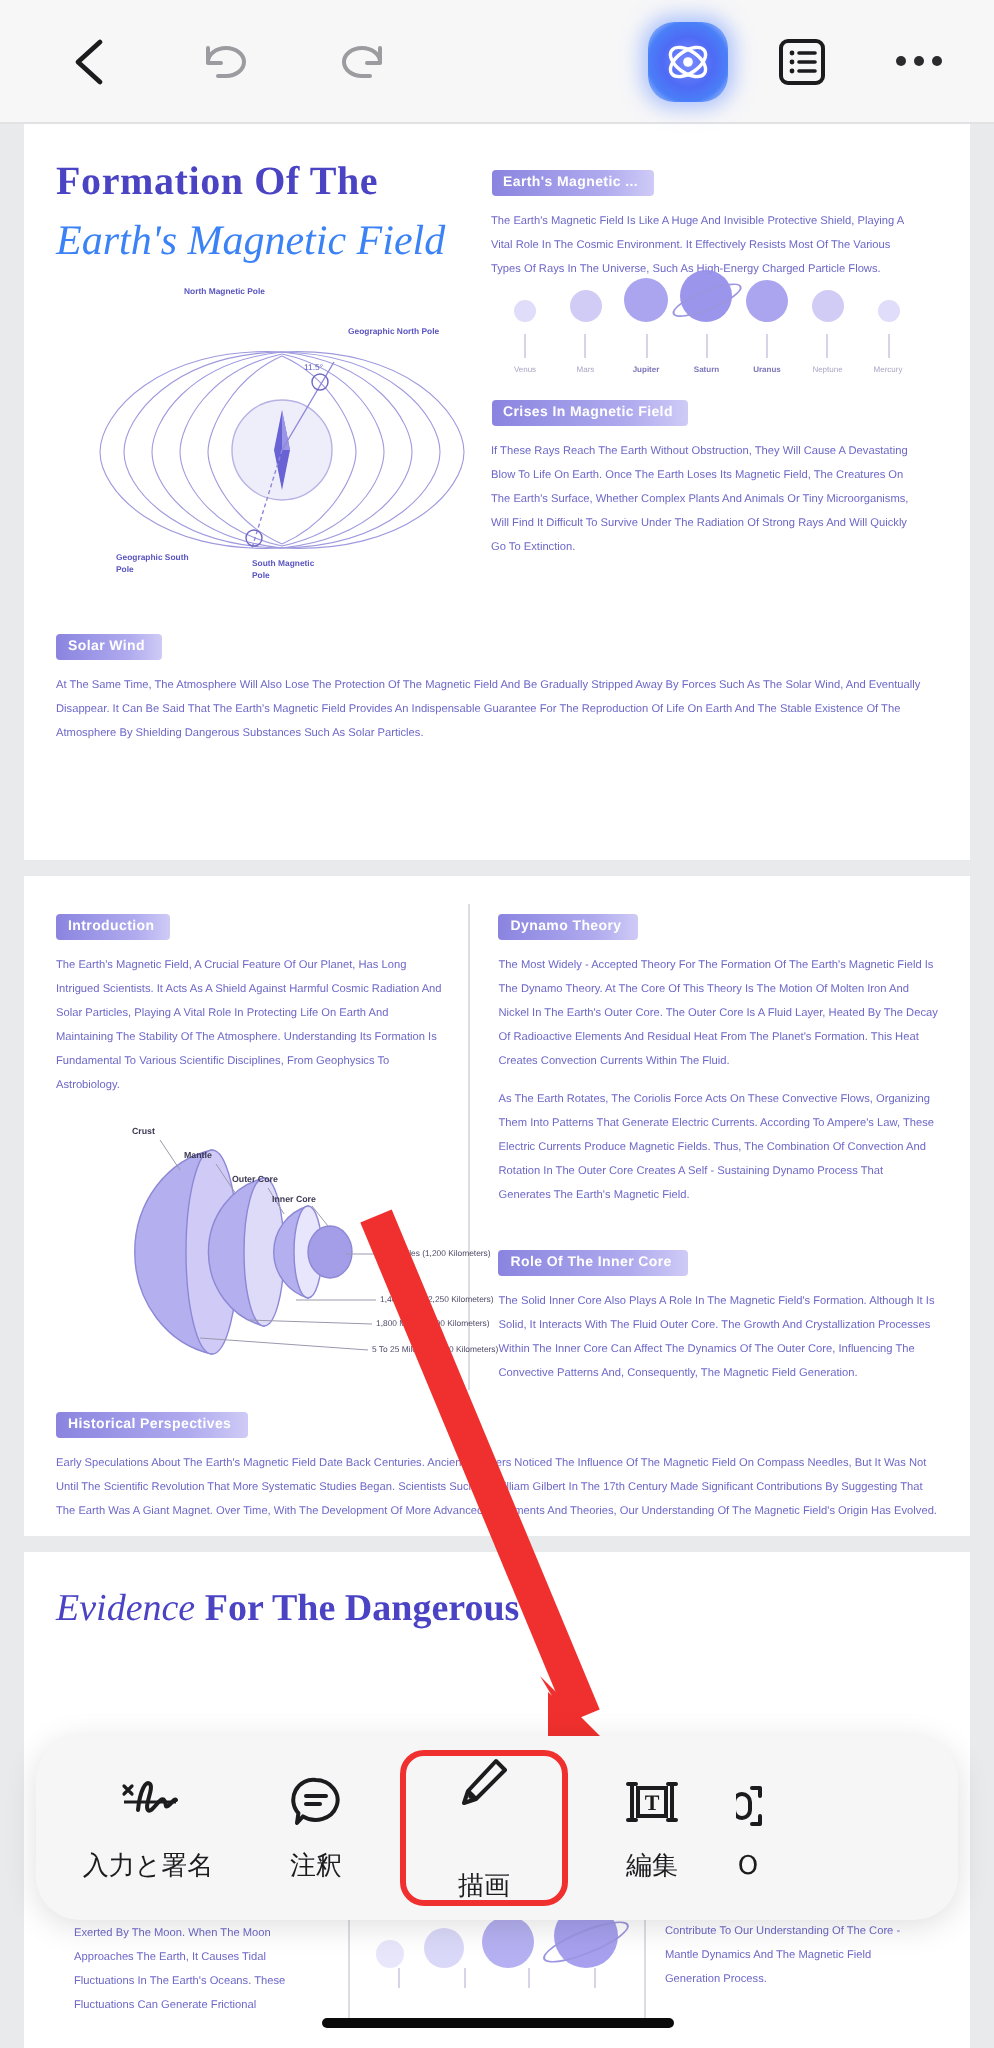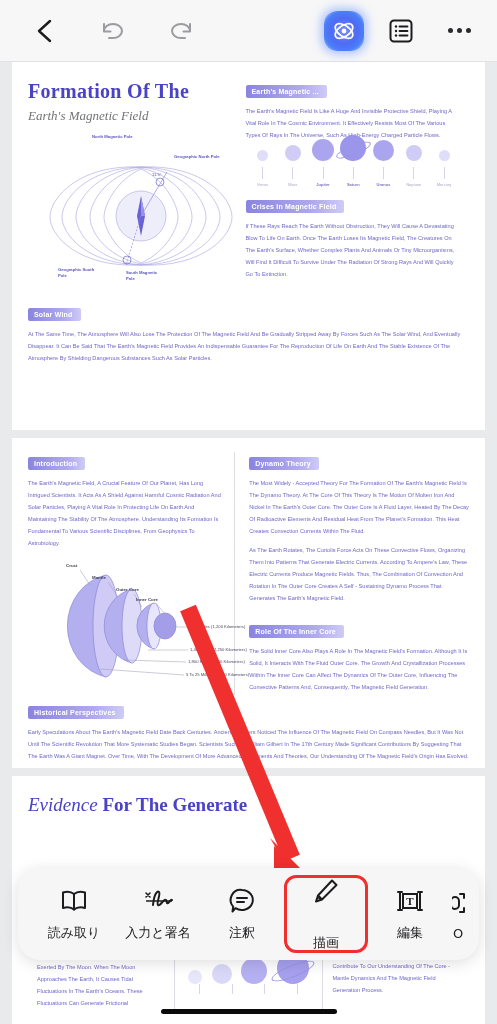--- a/index.html
+++ b/index.html
@@ -38,21 +38,21 @@
 
   
   .doc-area { position: absolute; top: 62px; left: 0; width: 497px; height: 962px; background: #e9eaec; }
   .page { background: #fff; margin: 0 12px 8px 12px; position: relative; }
   .page-1 { height: 368px; padding: 18px 24px 0 16px; }
   .page-2 { height: 330px; padding: 14px 16px 0 16px; }
   .page-3 { height: 300px; padding: 18px 16px 0 16px; }
 
   
   .doc-title-1 { font-family: "Liberation Serif", serif; font-weight: bold; font-size: 20px; color: #4a43c4; letter-spacing: .3px; }
-  .doc-title-2 { font-family: "Liberation Serif", serif; font-style: italic; font-size: 13px; color: #737373; margin-top: 5px; }
+  .doc-title-2 { font-family: "Liberation Serif", serif; font-style: italic; font-size: 21px; color: #3b82f6; margin-top: 5px; }
   .p3-title { font-family: "Liberation Serif", serif; font-size: 19px; color: #4a43c4; }
   .p3-title i { font-weight: normal; }
   .p3-title b { font-weight: bold; }
 
   .sec-head {
     display: inline-block; font-size: 7px; font-weight: bold; color: #fff;
     background: linear-gradient(90deg, #8a84e0 0%, #b0abee 70%, #cfcbf6 100%);
     padding: 3px 8px 3px 6px; border-radius: 2px; letter-spacing: .2px;
     white-space: nowrap;
   }
@@ -320,21 +320,21 @@
 
       <div style="margin-top:6px;">
         <div class="sec-head">Historical Perspectives</div>
         <div class="body-txt">Early Speculations About The Earth's Magnetic Field Date Back Centuries. Ancient Mariners Noticed The Influence Of The Magnetic Field On Compass Needles, But It Was Not Until The Scientific Revolution That More Systematic Studies Began. Scientists Such As William Gilbert In The 17th Century Made Significant Contributions By Suggesting That The Earth Was A Giant Magnet. Over Time, With The Development Of More Advanced Instruments And Theories, Our Understanding Of The Magnetic Field's Origin Has Evolved.</div>
       </div>
     </div>
 
     <div class="page page-3">
       <div class="p3-title">
         <i>Evidence</i>
-        <b>For The Generate</b>
+        <b>For The Dangerous</b>
       </div>
 
       <div class="p3-cols" style="margin-top:108px;">
         <div class="p3c a">
           <div class="p3-head"></div>
           <div class="body-txt">Some Studies Have Explored The Potential Influence Of Tidal Forces, Especially Those Exerted By The Moon. When The Moon Approaches The Earth, It Causes Tidal Fluctuations In The Earth's Oceans. These Fluctuations Can Generate Frictional</div>
         </div>
         <div class="p3c b">
           <div class="body-txt" style="margin-top:0;">Times In The Past.</div>
           <div class="p3-planets" id="planets-row-3">
@@ -367,29 +367,20 @@
       </marker>
     </defs>
     <line x1="18" y1="8" x2="122" y2="258" stroke="#f0302e" stroke-width="17" stroke-linecap="butt"></line>
     <polygon points="100,238 150,288 96,292 118,268" fill="#f0302e"></polygon>
     <polygon points="104,246 152,290 104,290" fill="#f0302e"></polygon>
   </svg>
 
   <div class="bottombar" id="bottom-toolbar">
       <div class="bb-item">
         <div class="bb-ico">
-          <svg width="30" height="30" viewBox="0 0 30 30">
-            <path d="M15 8 C12 5.5, 7 5.5, 4 6.5 V22 C7 21, 12 21, 15 23.5 Z" fill="none" stroke="#1c1c1e" stroke-width="2" stroke-linejoin="round"></path>
-            <path d="M15 8 C18 5.5, 23 5.5, 26 6.5 V22 C23 21, 18 21, 15 23.5 Z" fill="none" stroke="#1c1c1e" stroke-width="2" stroke-linejoin="round"></path>
-          </svg>
-        </div>
-        <div class="bb-lbl">読み取り</div>
-      </div>
-      <div class="bb-item">
-        <div class="bb-ico">
           <svg width="34" height="30" viewBox="0 0 34 30">
             <path d="M5 7 L9 11 M9 7 L5 11" stroke="#1c1c1e" stroke-width="1.6" stroke-linecap="round"></path>
             <path d="M12 19 C13 9, 16 4, 18 6 C20 8, 15 17, 17 19 C19 21, 23 12, 25 14 C26.5 15.5, 25 18, 27 17 C28.5 16.2, 30 13, 31 14" fill="none" stroke="#1c1c1e" stroke-width="2" stroke-linecap="round"></path>
             <line x1="5" y1="15" x2="31" y2="15" stroke="#1c1c1e" stroke-width="1.6"></line>
           </svg>
         </div>
         <div class="bb-lbl">入力と署名</div>
       </div>
       <div class="bb-item">
         <div class="bb-ico">

